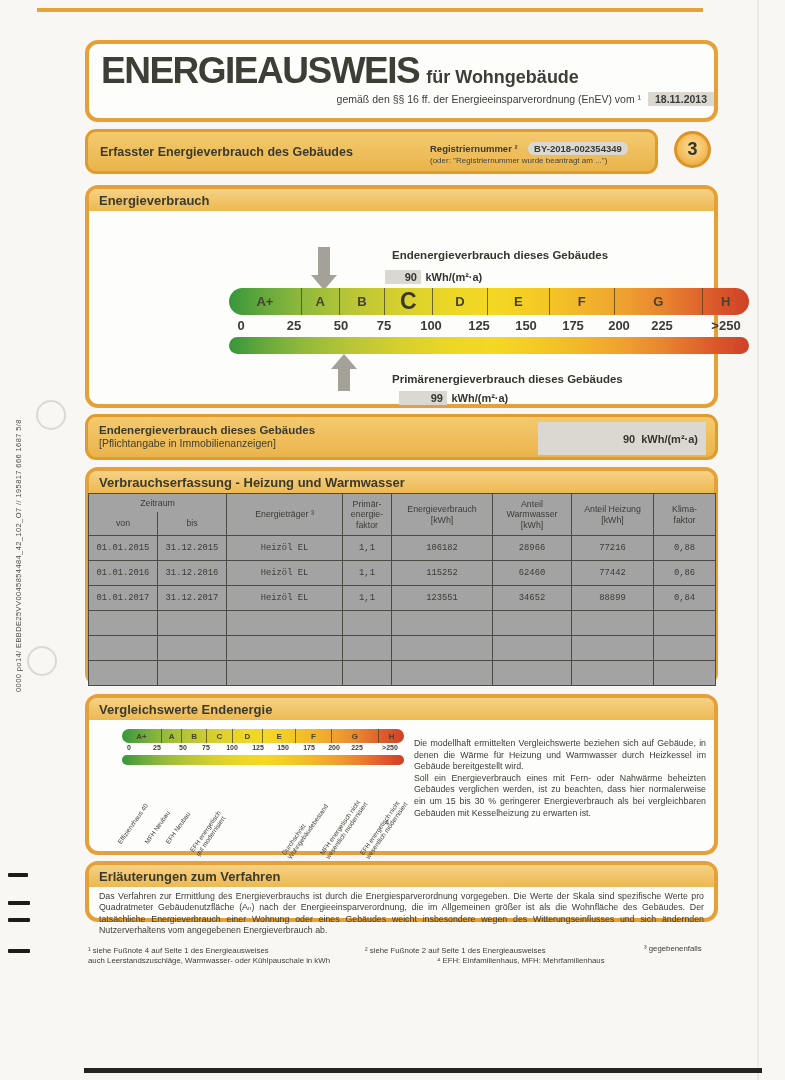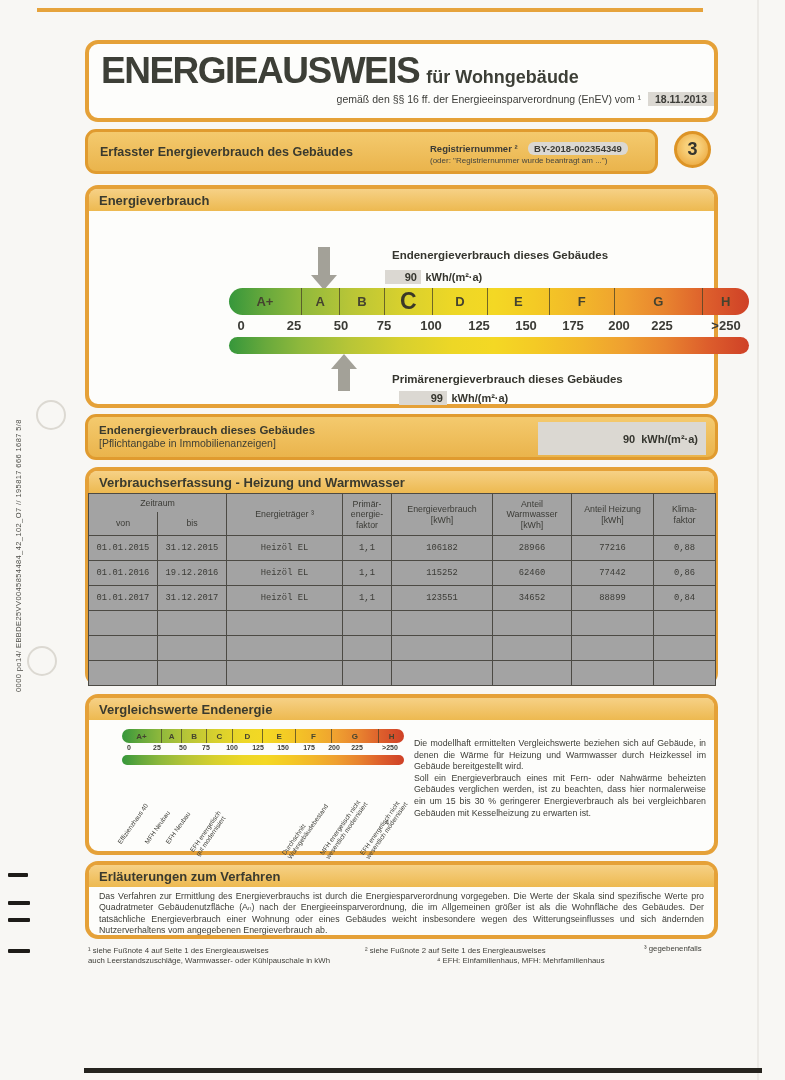--- a/index.html
+++ b/index.html
@@ -248,21 +248,21 @@
           <td>31.12.2015</td>
       <td>Heizöl EL</td>
           <td>1,1</td>
       <td>106182</td>
           <td>28966</td>
       <td>77216</td>
           <td>0,88</td>
     </tr>
     <tr>
       <td>01.01.2016</td>
-          <td>19.12.2016</td>
+          <td>31.12.2016</td>
       <td>Heizöl EL</td>
           <td>1,1</td>
       <td>115252</td>
           <td>62460</td>
       <td>77442</td>
           <td>0,86</td>
     </tr>
     <tr>
       <td>01.01.2017</td>
           <td>31.12.2017</td>
@@ -350,21 +350,21 @@
   <div class="cmp-label" style="left:241px;top:148px;">MFH energetisch nicht
 wesentlich modernisiert</div>
   <div class="cmp-label" style="left:281px;top:148px;">EFH energetisch nicht
 wesentlich modernisiert</div>
   <div class="cmp-fn" style="left:296px;top:120px;">4</div>
 
   <div class="cmp-text">Die modellhaft ermittelten Vergleichswerte beziehen sich auf Gebäude, in denen die Wärme für Heizung und Warmwasser durch Heizkessel im Gebäude bereitgestellt wird.
 Soll ein Energieverbrauch eines mit Fern- oder Nahwärme beheizten Gebäudes verglichen werden, ist zu beachten, dass hier normalerweise ein um 15 bis 30 % geringerer Energieverbrauch als bei vergleichbaren Gebäuden mit Kesselheizung zu erwarten ist.</div>
 </div>
 
-<div class="frame" style="top:861px;height:78px;">
+<div class="frame" style="top:861px;height:61px;">
   <div class="band">
     <span>Erläuterungen zum Verfahren</span>
   </div>
   <div class="method-text">Das Verfahren zur Ermittlung des Energieverbrauchs ist durch die Energiesparverordnung vorgegeben. Die Werte der Skala sind spezifische Werte pro Quadratmeter Gebäudenutzfläche (Aₙ) nach der Energieeinsparverordnung, die im Allgemeinen größer ist als die Wohnfläche des Gebäudes. Der tatsächliche Energieverbrauch einer Wohnung oder eines Gebäudes weicht insbesondere wegen des Witterungseinflusses und sich ändernden Nutzerverhaltens vom angegebenen Energieverbrauch ab.</div>
 </div>
 
 <div class="fnote" style="left:88px;top:946px;">¹ siehe Fußnote 4 auf Seite 1 des Energieausweises</div>
 <div class="fnote" style="left:365px;top:946px;">² siehe Fußnote 2 auf Seite 1 des Energieausweises</div>
 <div class="fnote" style="left:644px;top:944px;">³ gegebenenfalls</div>
 <div class="fnote" style="left:88px;top:956px;">auch Leerstandszuschläge, Warmwasser- oder Kühlpauschale in kWh</div>

